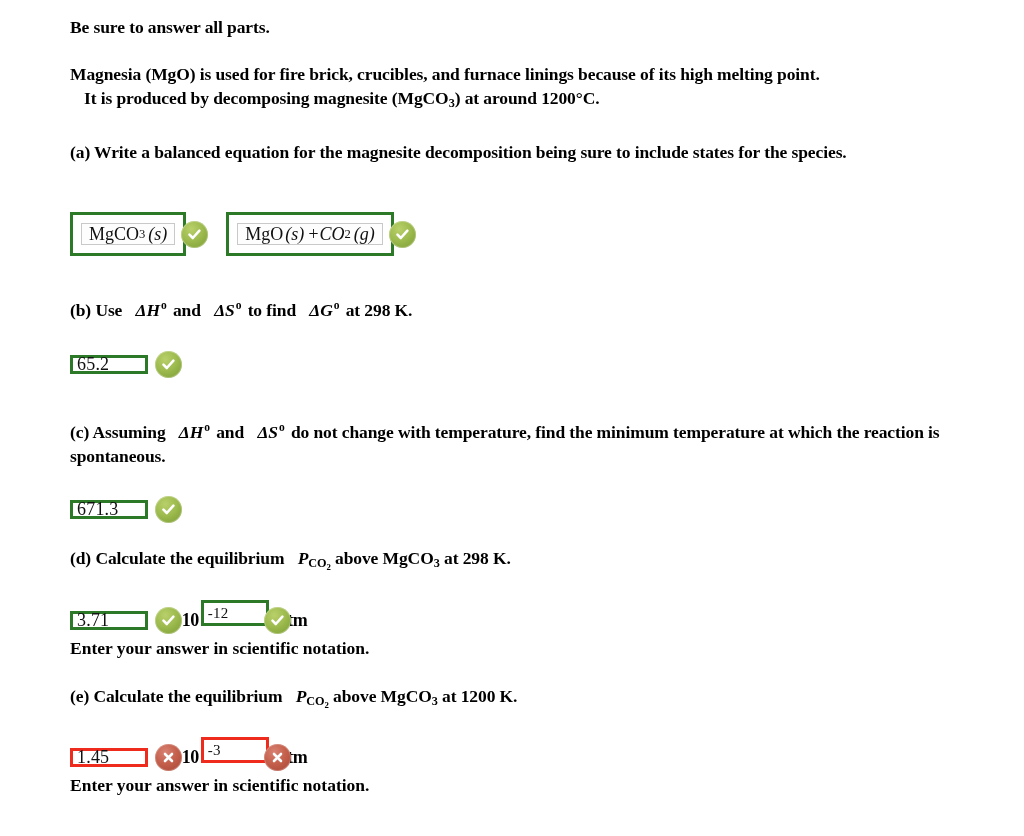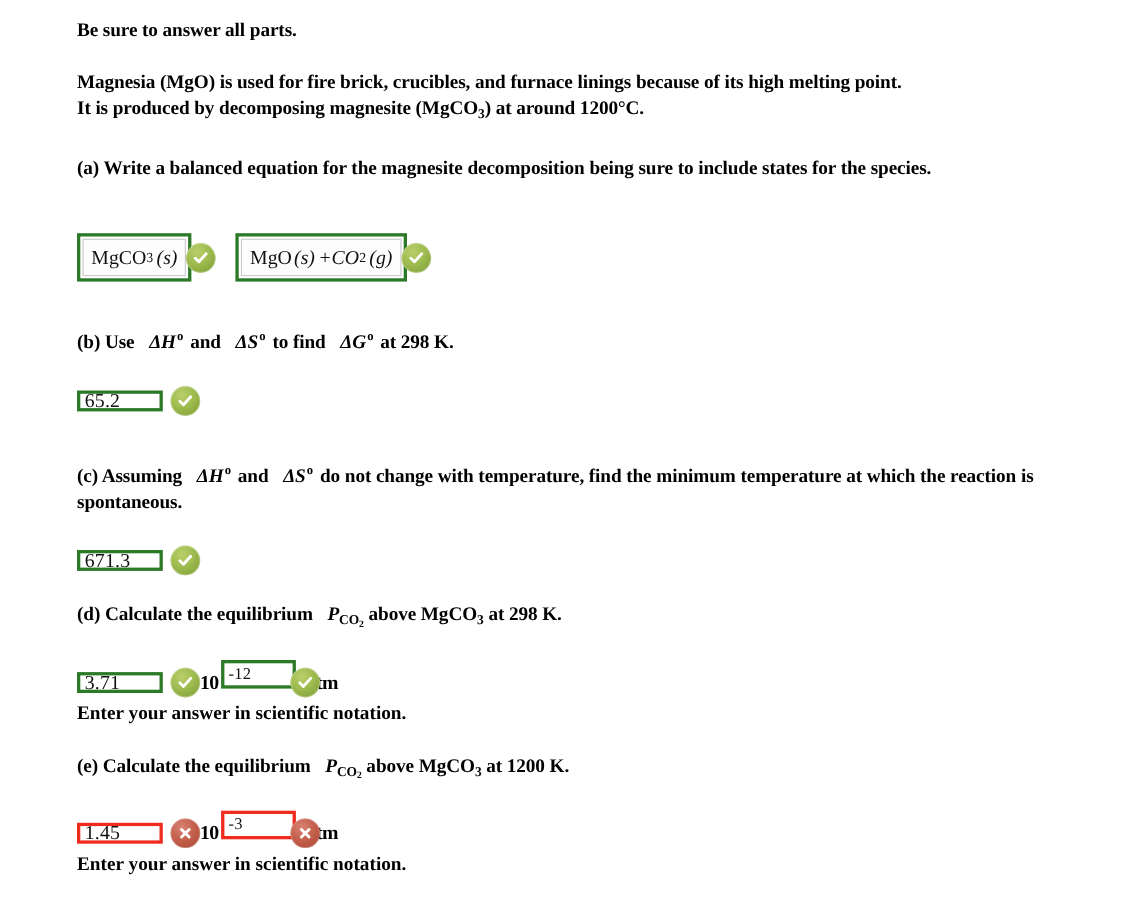--- a/index.html
+++ b/index.html
@@ -86,21 +86,21 @@
     align-items: flex-start;
     padding-top: 0px;
     line-height: 20px;
   }
 
   
   .eqwrap {
     box-sizing: border-box;
     border: 3px solid #2c7a28;
     background: #ffffff;
-    padding: 2px;
+    padding: 8px;
     height: 44px;
     display: flex;
     align-items: center;
   }
   .eqinner {
     box-sizing: border-box;
     border: 1px solid #c9c9c9;
     background: #fdfdfd;
     height: 100%;
     display: flex;
@@ -158,21 +158,21 @@
 </style>
 </head>
 <body>
 
 <div class="page">
 
   <div class="para nowrap" style="left:70px; top:15px;">Be sure to answer all parts.</div>
 
   <div class="para nowrap" style="left:70px; top:62px;">Magnesia (MgO) is used for fire brick, crucibles, and furnace linings because of its high melting point.</div>
 
-  <div class="para nowrap" style="left:70px; top:86px;">
+  <div class="para nowrap" style="left:84px; top:86px;">
     <span>It is produced by decomposing magnesite (MgCO</span><span class="sub">3</span><span>) at around 1200°C.</span>
   </div>
 
   <div class="para" style="left:70px; top:140px; width:860px;">
     <span>(a)</span>
     <span>Write a balanced equation for the magnesite decomposition being sure to include states for the species.</span>
   </div>
 
   <div class="answer-row" style="left:70px; top:211px; height:46px;">
 

